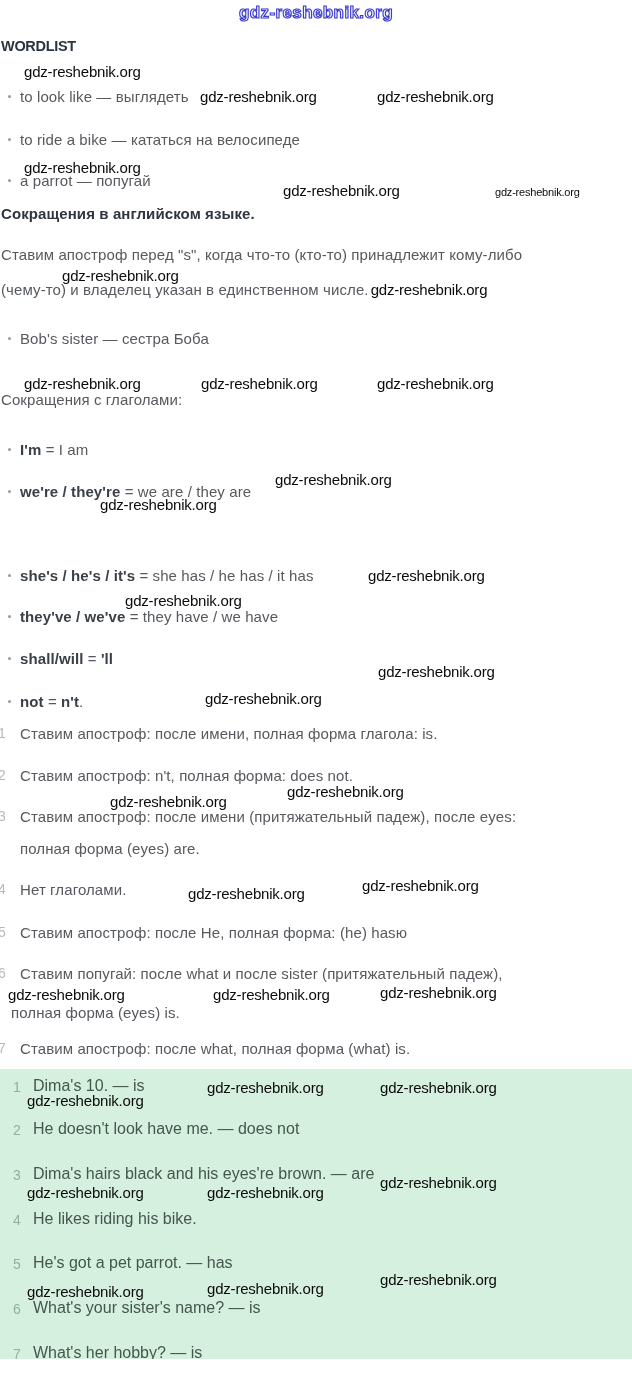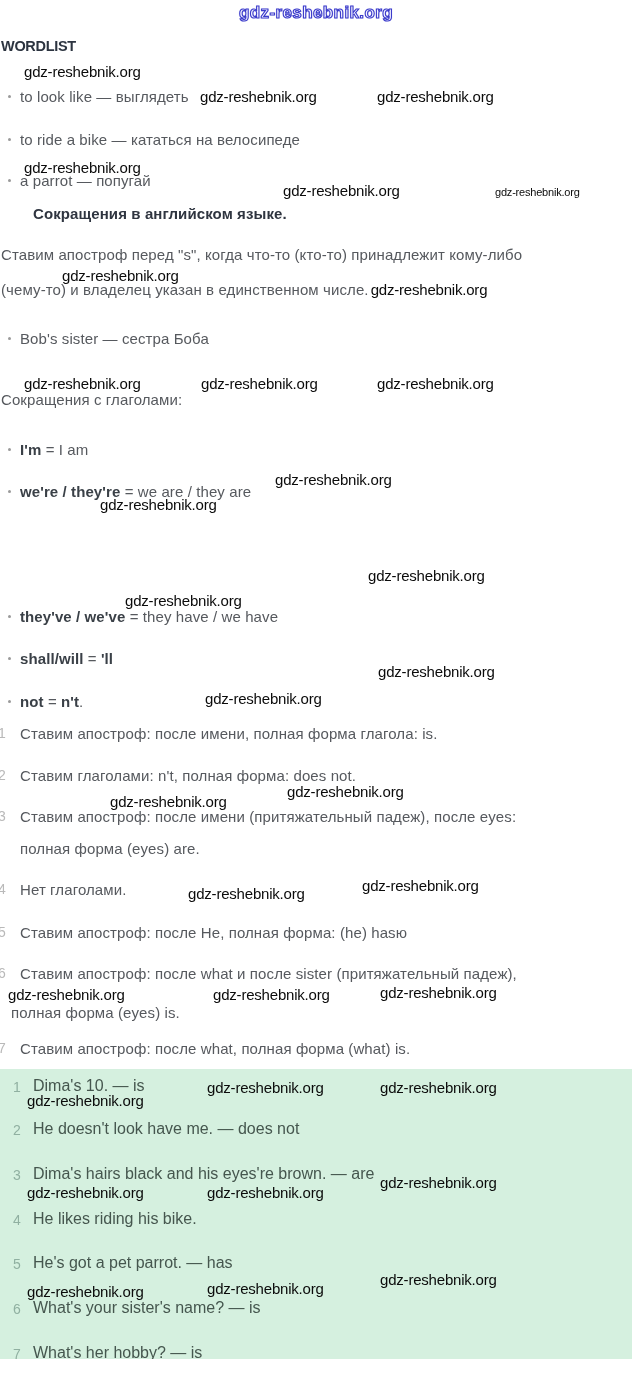--- a/index.html
+++ b/index.html
@@ -5,21 +5,21 @@
   html,body{margin:0;padding:0;background:#ffffff;}
   #page{
     position:relative;width:632px;height:1359px;background:#ffffff;overflow:hidden;
     font-family:Liberation Sans, sans-serif;
   }
   .line{
     position:absolute;left:20px;white-space:nowrap;
     font-size:15px;line-height:17px;color:#56595e;letter-spacing:.1px;
   }
   .lx{left:1px;}
-  .h{font-weight:700;color:#2f3540;margin-left:32px;}
+  .h{font-weight:700;color:#2f3540;}
   .wl-title{font-size:14.5px;font-weight:700;color:#2c3440;letter-spacing:-.3px;left:1px;}
   .dot{position:absolute;left:-12px;top:7px;width:3px;height:3px;border-radius:50%;background:#9a9a9a;}
   .line b{color:#3a4047;font-weight:700;}
   .num{position:absolute;left:-22px;top:0;color:#b9b9b9;font-size:14px;}
   .wm{position:absolute;white-space:nowrap;font-size:15px;color:#0b0b0b;letter-spacing:-.2px;}
   .wm-sm{font-size:11px;}
   .wm-inline{font-size:15px;color:#0b0b0b;margin-left:2px;letter-spacing:-.2px;}
   .wm-blue{
     top:3px;left:50%;transform:translateX(-50%);
     font-size:17px;font-weight:700;letter-spacing:.4px;
@@ -63,54 +63,57 @@
     <span>Bob's sister — сестра Боба</span>
   </div>
   <div class="line lx" style="top:391px">Сокращения с глаголами:</div>
 
   <div class="line" style="top:441px">
     <span class="dot"></span><b>I'm</b><span> = I am</span><b></b><span></span>
   </div>
   <div class="line" style="top:483px">
     <span class="dot"></span><b>we're / they're</b><span> = we are / they are</span><b></b><span></span>
   </div>
+  <div class="line" style="top:567px">
+    <span class="dot"></span><b>she's / he's / it's</b><span> = she has / he has / it has</span><b></b><span></span>
+  </div>
   <div class="line" style="top:608px">
     <span class="dot"></span><b>they've / we've</b><span> = they have / we have</span><b></b><span></span>
   </div>
   <div class="line" style="top:650px">
     <span class="dot"></span><b>shall/will</b><span> = </span><b>'ll</b><span></span>
   </div>
   <div class="line" style="top:693px">
     <span class="dot"></span><b>not</b><span> = </span><b>n't</b><span>.</span>
   </div>
 
   <div class="line" style="top:725px">
     <span class="num">1</span>
     <span>Ставим апостроф: после имени, полная форма глагола: is.</span>
   </div>
   <div class="line" style="top:767px">
     <span class="num">2</span>
-    <span>Ставим глаголами: n't, полная форма: does not.</span>
+    <span>Ставим апостроф: n't, полная форма: does not.</span>
   </div>
   <div class="line" style="top:808px">
     <span class="num">3</span>
     <span>Ставим апостроф: после имени (притяжательный падеж), после eyes:</span>
   </div>
   <div class="line" style="top:840px">полная форма (eyes) are.</div>
   <div class="line" style="top:881px">
     <span class="num">4</span>
     <span>Нет глаголами.</span>
   </div>
   <div class="line" style="top:924px">
     <span class="num">5</span>
     <span>Ставим апостроф: после He, полная форма: (he) hasю</span>
   </div>
   <div class="line" style="top:965px">
     <span class="num">6</span>
-    <span>Ставим апостроф: после what и после sister (притяжательный падеж),</span>
+    <span>Ставим попугай: после what и после sister (притяжательный падеж),</span>
   </div>
   <div class="line" style="top:1004px;left:11px">полная форма (eyes) is.</div>
   <div class="line" style="top:1040px">
     <span class="num">7</span>
     <span>Ставим апостроф: после what, полная форма (what) is.</span>
   </div>
 
   <div class="gline" style="top:1077px">
     <span class="gnum">1</span>
     <span>Dima's 10. — is</span>

